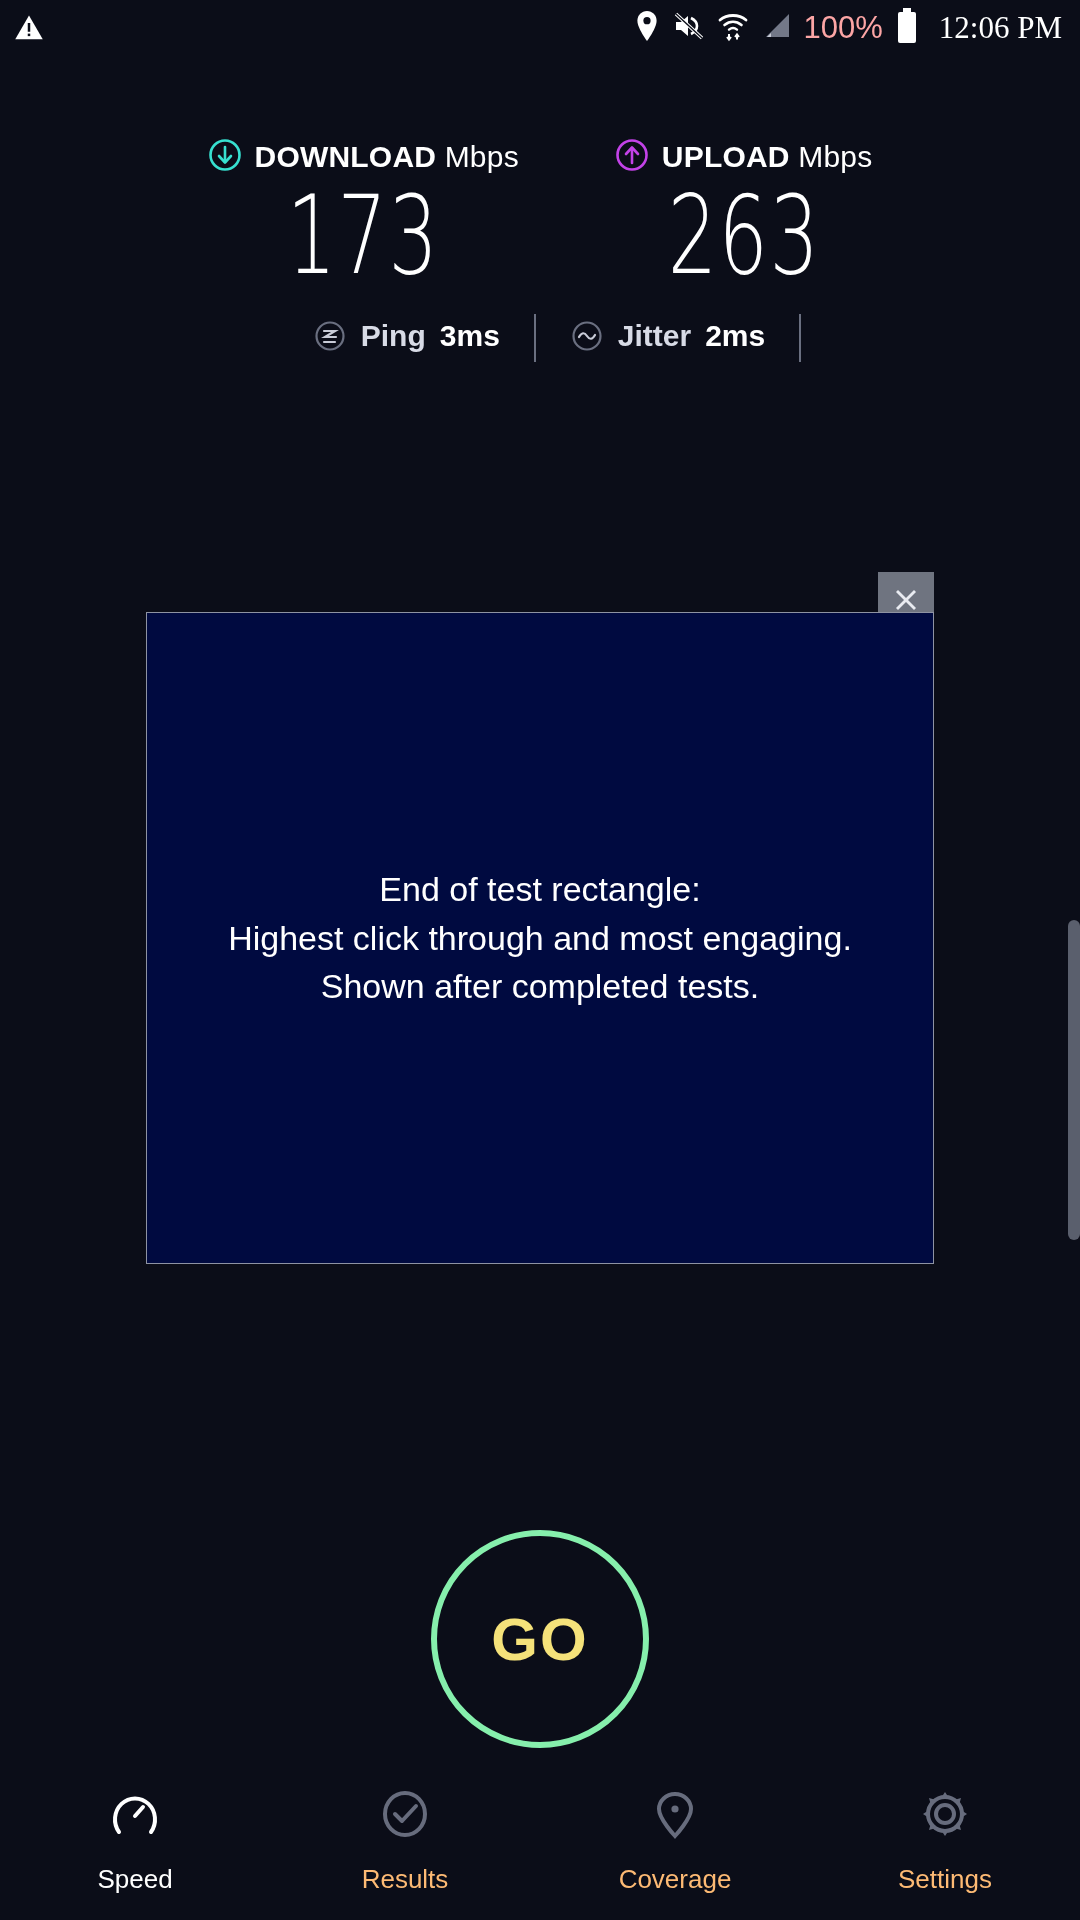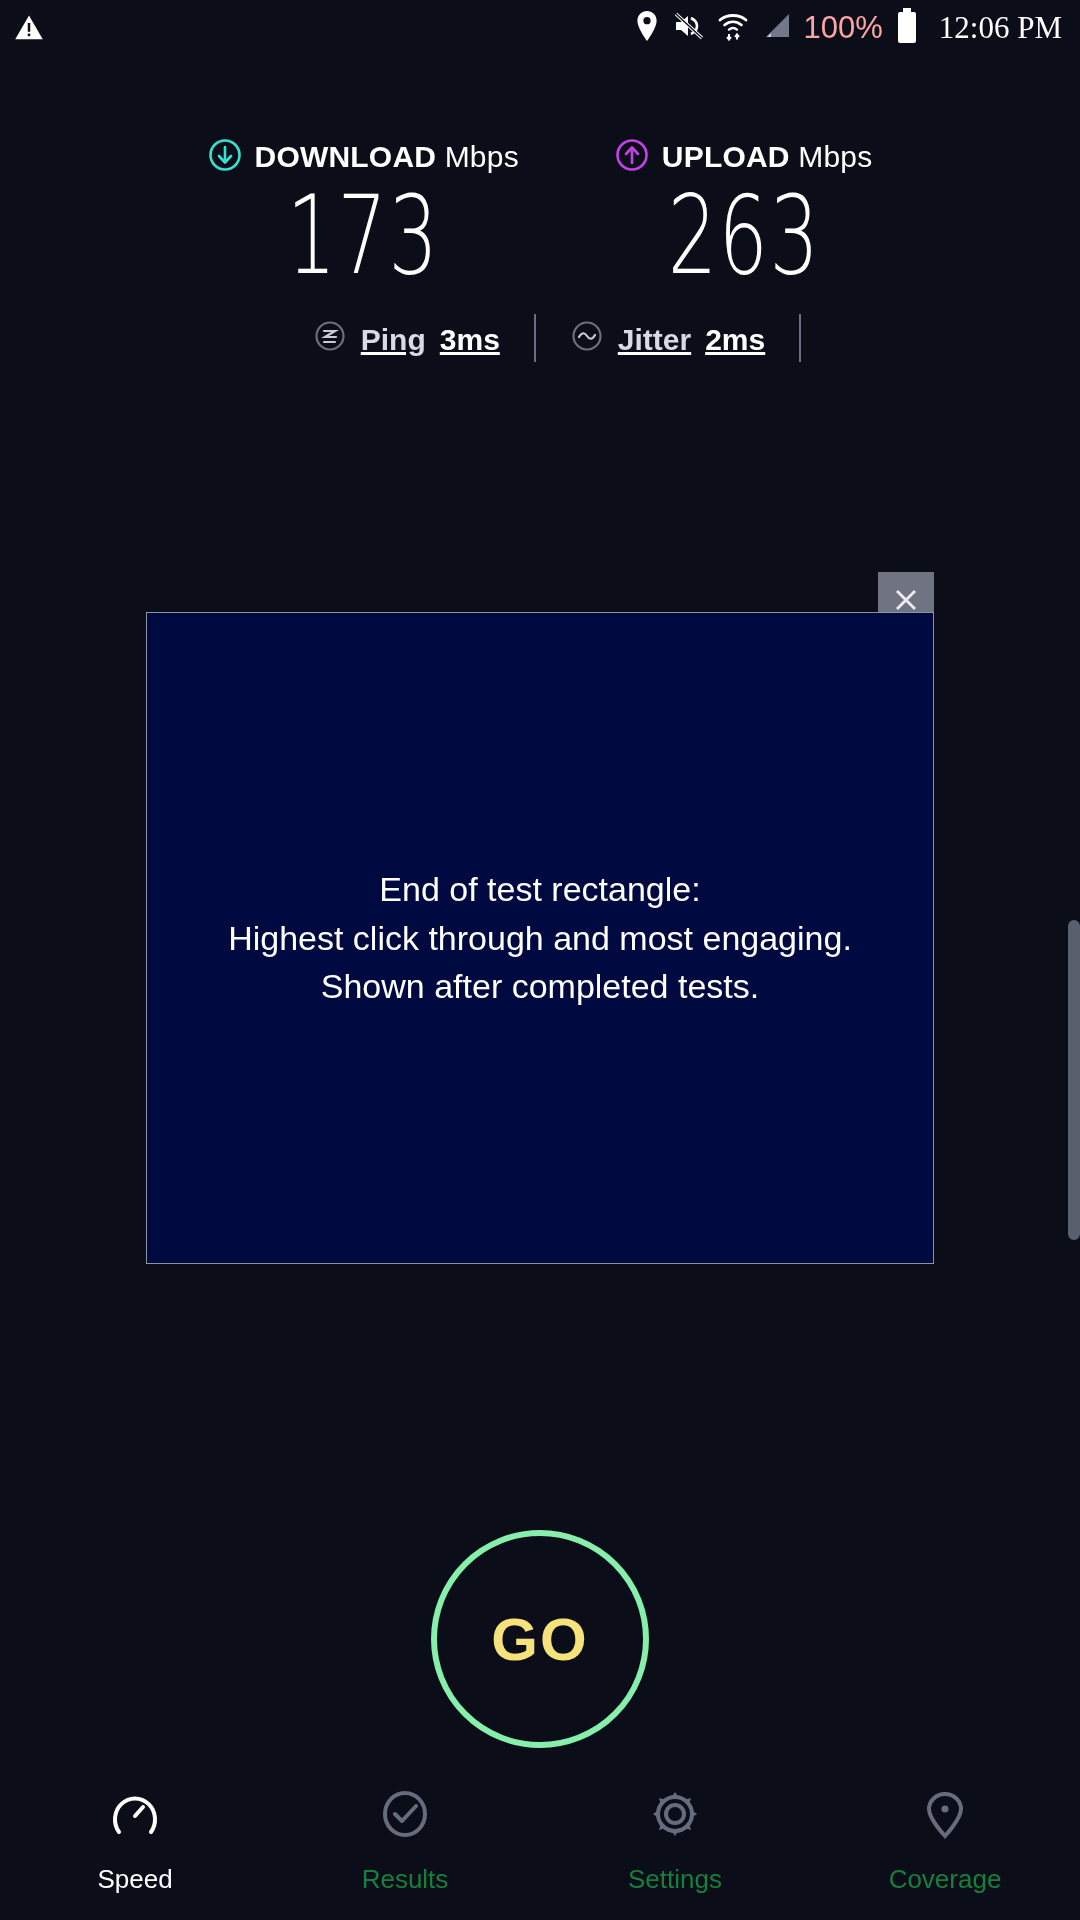--- a/index.html
+++ b/index.html
@@ -67,23 +67,22 @@
     font-family:"DejaVu Sans", sans-serif;
     transform:scaleX(0.72); transform-origin:center top;
     letter-spacing:2px;
   }
 
   .pjl-row {
     display:flex; align-items:center; justify-content:center;
     margin-top:24px; gap:0px;
   }
   .pjl-item {
-    display:flex; align-items:flex-end; gap:14px;
+    display:flex; align-items:flex-start; gap:14px;
     padding:0 34px;
-    text-decoration:underline;
   }
   .pjl-name { font-size:30px; font-weight:bold; color:#d8dbe6; }
   .pjl-val  { font-size:30px; font-weight:bold; color:#ffffff; }
   .pjl-sep { width:2px; height:48px; background:#6a6f80; }
 
   
   .ad-wrap {
     position:absolute; left:146px; top:612px;
     width:788px; height:652px;border-radius:16px;
   }
@@ -128,21 +127,21 @@
   .navbar {
     position:absolute; left:0; right:0; bottom:0; height:160px;
     display:flex; align-items:center;
   }
   .nav-item {
     flex:1; display:flex; flex-direction:column;
     align-items:center; gap:18px; cursor:pointer;
   }
   .nav-label { font-size:26px; }
   .nav-item.active .nav-label { color:#ffffff; }
-  .nav-item .nav-label { color:#15803d; }
+  .nav-item .nav-label { color:#fdba74; }
 </style>
 </head>
 <body>
 
 <div class="screen">
 
   <div class="statusbar">
     <div class="sb-left">
       <span>
         <svg class="icon-warn" viewBox="0 0 24 24">
@@ -314,36 +313,36 @@
           <ellipse cx="28" cy="28" rx="20" ry="21" stroke="#676c7d" stroke-width="4" fill="none"></ellipse>
           <path d="M18 28 L25 35 L39 20" stroke="#676c7d" stroke-width="4" fill="none" stroke-linecap="round" stroke-linejoin="round"></path>
         </svg>
       </span>
       <span class="nav-label">Results</span>
     </div>
 
     <div class="nav-item">
       <span>
         <svg width="56" height="56" viewBox="0 0 56 56">
+          <path d="M28 8 C19 8 12 15 12 23 C12 33 28 50 28 50 C28 50 44 33 44 23 C44 15 37 8 28 8 Z" stroke="#676c7d" stroke-width="4" fill="none"></path>
+          <circle cx="28" cy="23" r="3.6" fill="#676c7d"></circle>
+        </svg>
+      </span>
+      <span class="nav-label">Coverage</span>
+    </div>
+
+    <div class="nav-item">
+      <span>
+        <svg width="56" height="56" viewBox="0 0 56 56">
           <circle cx="28" cy="28" r="9" stroke="#676c7d" stroke-width="4" fill="none"></circle>
           <path d="M28 6 L32 12 L24 12 Z M28 50 L24 44 L32 44 Z
                    M6 28 L12 24 L12 32 Z M50 28 L44 32 L44 24 Z
                    M12 12 L19 14 L14 19 Z M44 44 L37 42 L42 37 Z
                    M44 12 L42 19 L37 14 Z M12 44 L14 37 L19 42 Z" fill="#676c7d"></path>
           <circle cx="28" cy="28" r="17" stroke="#676c7d" stroke-width="4" fill="none"></circle>
         </svg>
       </span>
       <span class="nav-label">Settings</span>
     </div>
 
-    <div class="nav-item">
-      <span>
-        <svg width="56" height="56" viewBox="0 0 56 56">
-          <path d="M28 8 C19 8 12 15 12 23 C12 33 28 50 28 50 C28 50 44 33 44 23 C44 15 37 8 28 8 Z" stroke="#676c7d" stroke-width="4" fill="none"></path>
-          <circle cx="28" cy="23" r="3.6" fill="#676c7d"></circle>
-        </svg>
-      </span>
-      <span class="nav-label">Coverage</span>
-    </div>
-
   </div>
 
 </div>
 
 </body></html>

